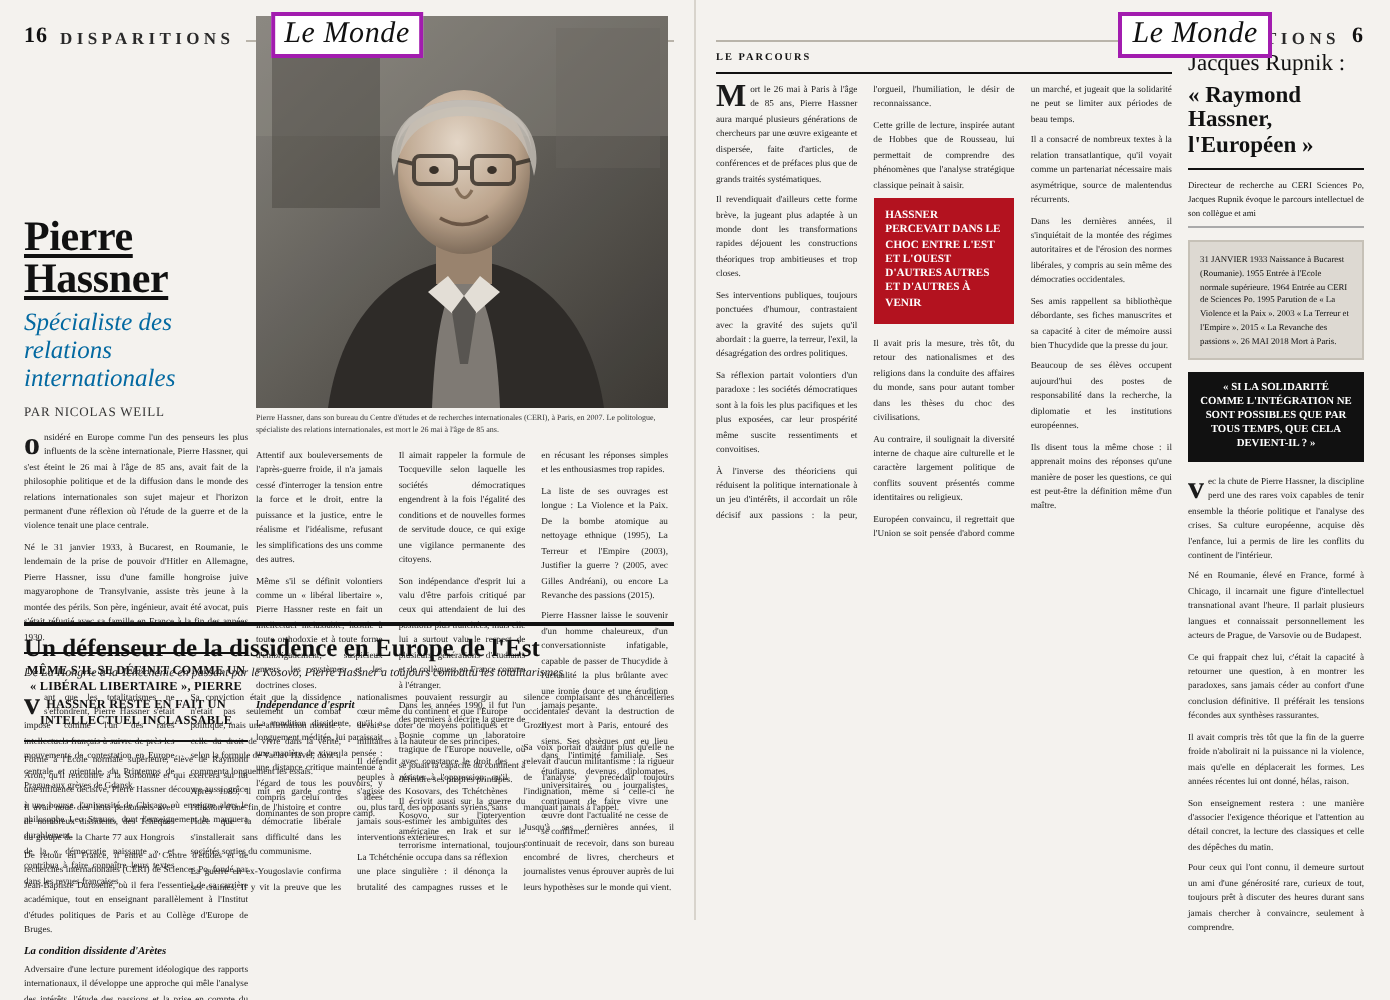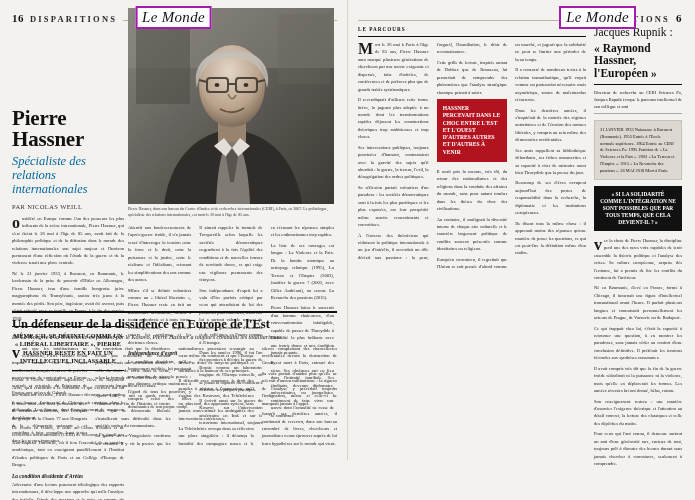--- a/index.html
+++ b/index.html
@@ -25,21 +25,21 @@
 
   .masthead{
     position:absolute;left:50%;top:6px;transform:translateX(-50%);
     font-family:"Liberation Serif",serif;font-style:italic;font-size:15px;
     border:2px solid #a21caf;padding:1px 5px;background:#fff;letter-spacing:.3px;z-index:5;
   }
   .masthead.two{left:auto;right:58px;transform:none;}
 
   
   .title-block{margin-top:84px;}
-  h1.title{font-size:21px;line-height:1.02;font-weight:bold;margin:0 0 3px 0;letter-spacing:-.2px;}
+  h1.title{font-size:21px;line-height:1.02;font-weight:bold;margin:0 0 3px 0;letter-spacing:-.2px;text-decoration:underline;}
   .subtitle{font-size:12.5px;line-height:1.12;font-style:italic;color:#0369a1;margin:0 0 7px 0;}
   .byline{font-size:6.5px;letter-spacing:.4px;color:#333;margin-bottom:5px;}
   .cols3{column-count:3;column-gap:8px;}
   .cols4{column-count:4;column-gap:8px;}
   p.body{
     font-size:4.6px;line-height:1.62;text-align:justify;margin:0 0 3px 0;
     hyphens:auto;color:#1a1a1a;
   }
   p.body:first-letter{}
   .drop::first-letter{

